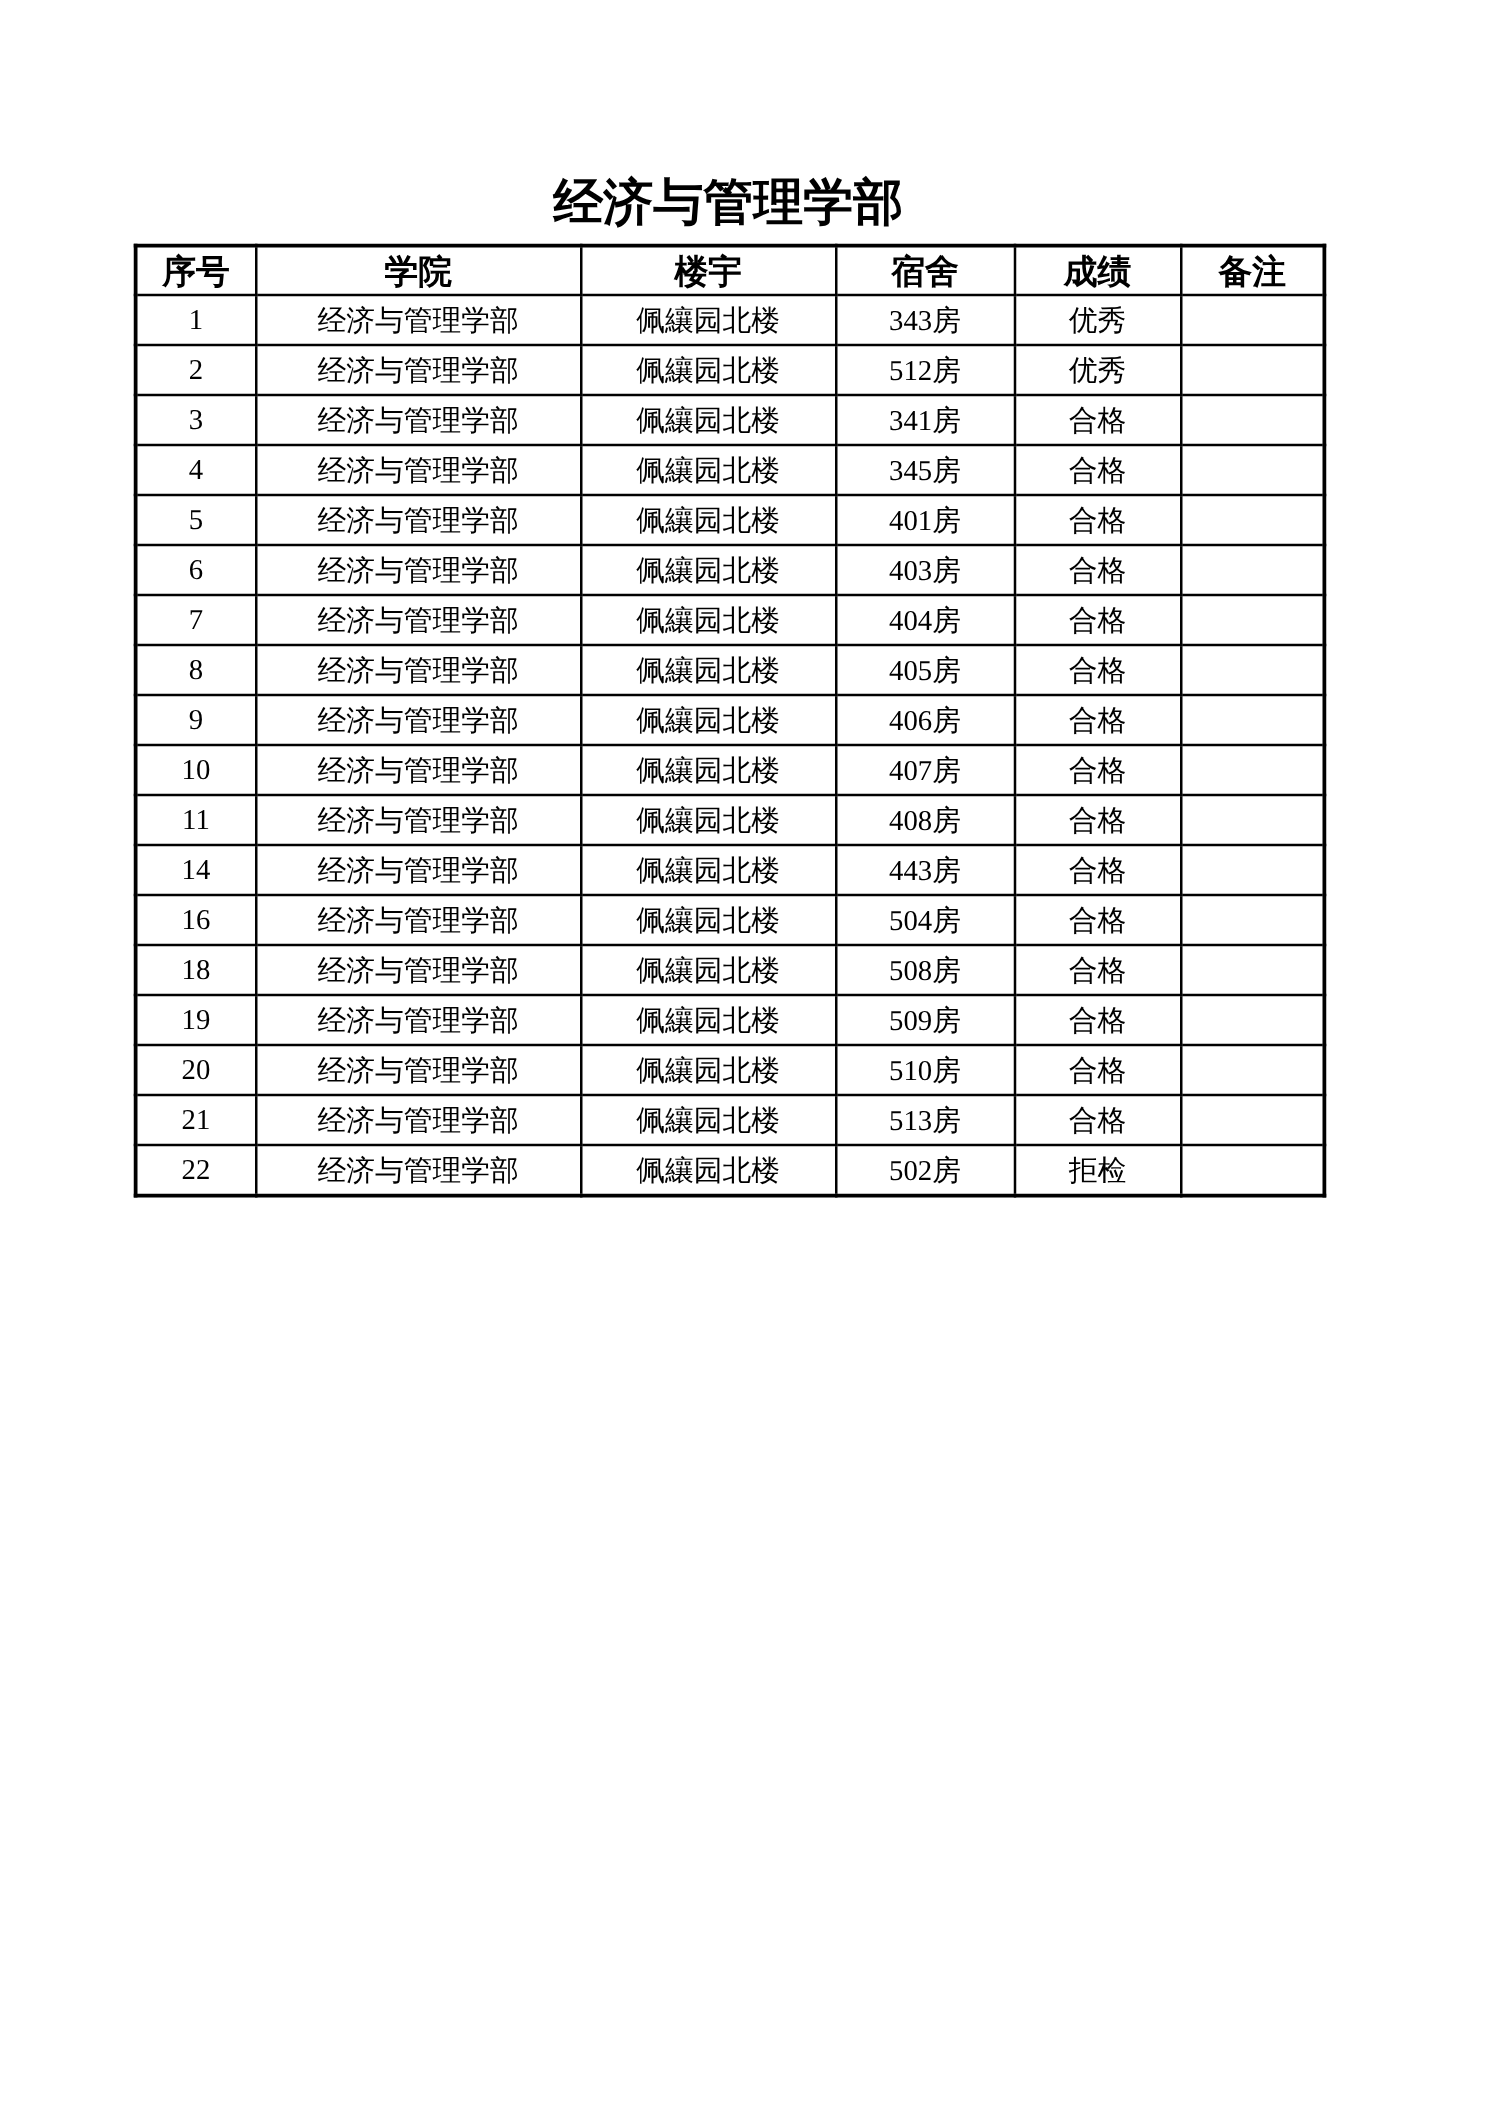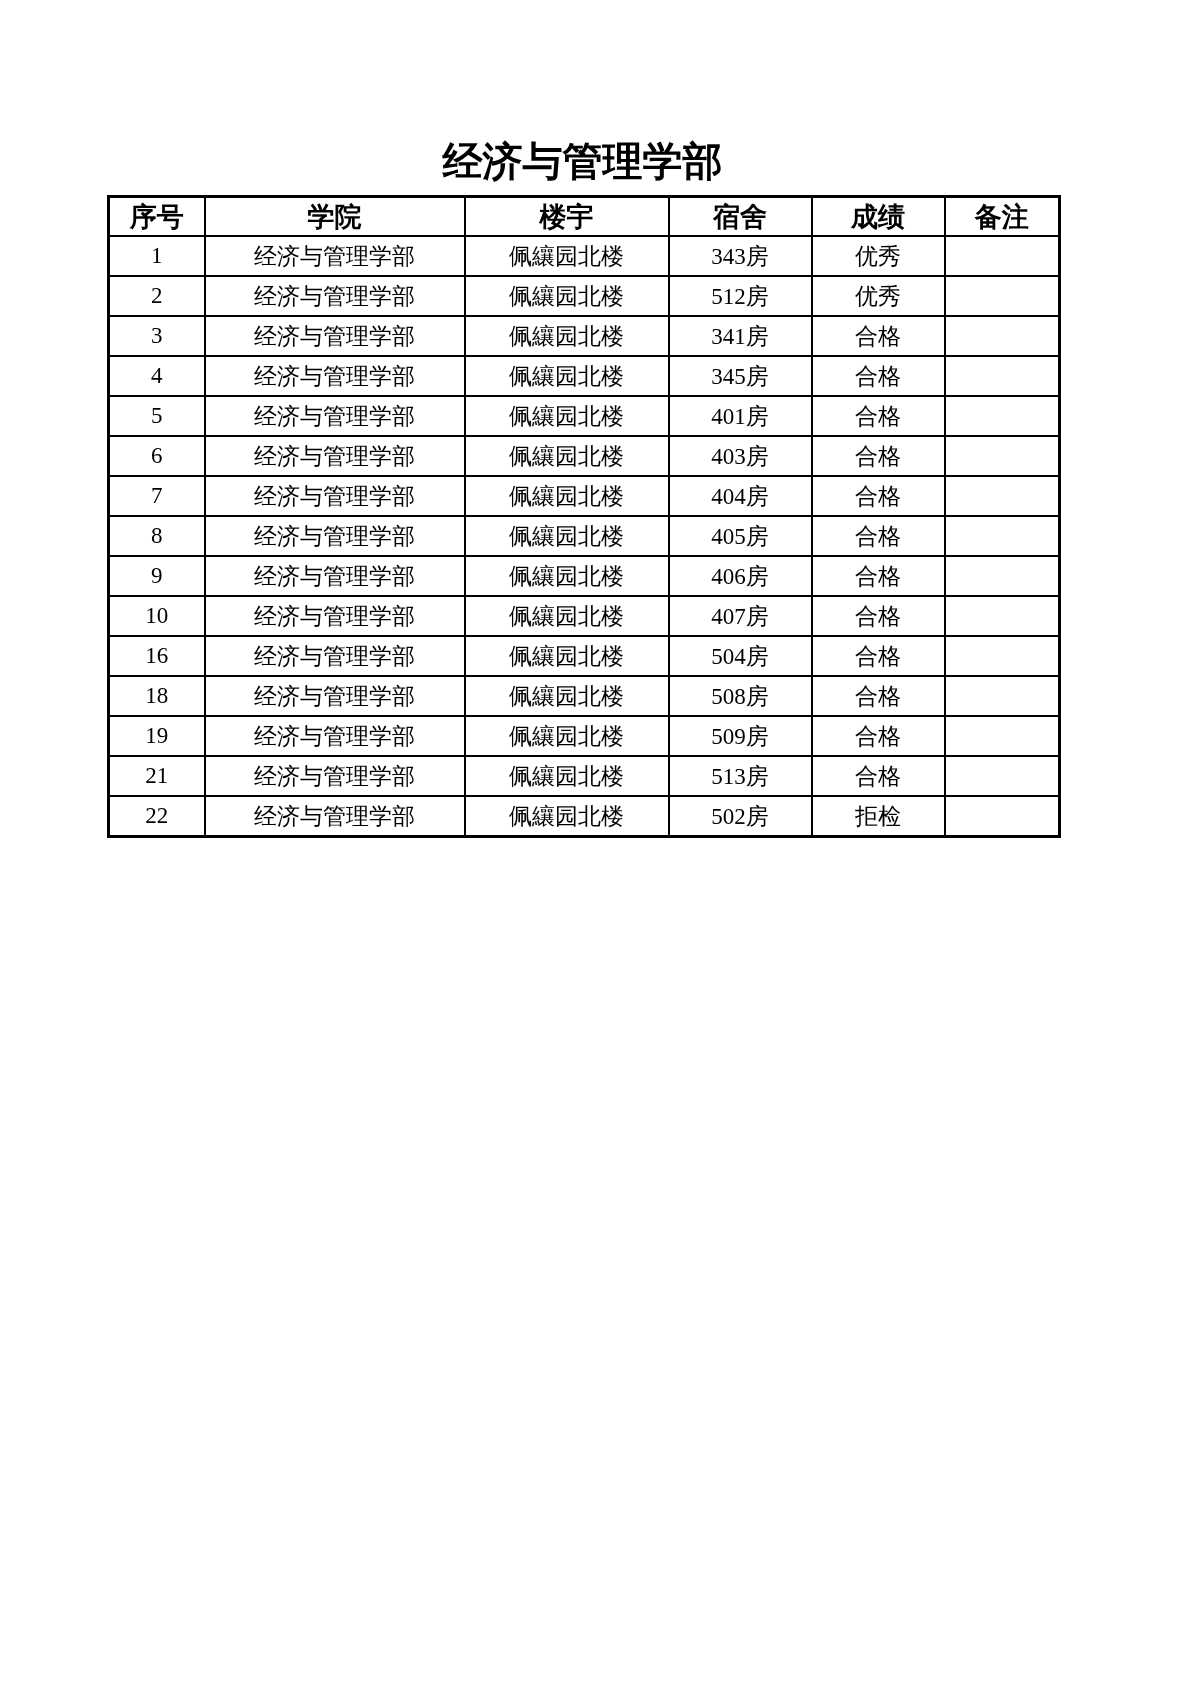--- a/index.html
+++ b/index.html
@@ -159,40 +159,64 @@
   </tr>
         <tr>
     <td>10</td>
     <td>经济与管理学部</td>
     <td>佩纕园北楼</td>
     <td>407房</td>
     <td>合格</td>
     <td></td>
   </tr>
         <tr>
+    <td>11</td>
+    <td>经济与管理学部</td>
+    <td>佩纕园北楼</td>
+    <td>408房</td>
+    <td>合格</td>
+    <td></td>
+  </tr>
+        <tr>
+    <td>14</td>
+    <td>经济与管理学部</td>
+    <td>佩纕园北楼</td>
+    <td>443房</td>
+    <td>合格</td>
+    <td></td>
+  </tr>
+        <tr>
     <td>16</td>
     <td>经济与管理学部</td>
     <td>佩纕园北楼</td>
     <td>504房</td>
     <td>合格</td>
     <td></td>
   </tr>
         <tr>
     <td>18</td>
     <td>经济与管理学部</td>
     <td>佩纕园北楼</td>
     <td>508房</td>
     <td>合格</td>
     <td></td>
   </tr>
         <tr>
     <td>19</td>
     <td>经济与管理学部</td>
     <td>佩纕园北楼</td>
     <td>509房</td>
+    <td>合格</td>
+    <td></td>
+  </tr>
+        <tr>
+    <td>20</td>
+    <td>经济与管理学部</td>
+    <td>佩纕园北楼</td>
+    <td>510房</td>
     <td>合格</td>
     <td></td>
   </tr>
         <tr>
     <td>21</td>
     <td>经济与管理学部</td>
     <td>佩纕园北楼</td>
     <td>513房</td>
     <td>合格</td>
     <td></td>

